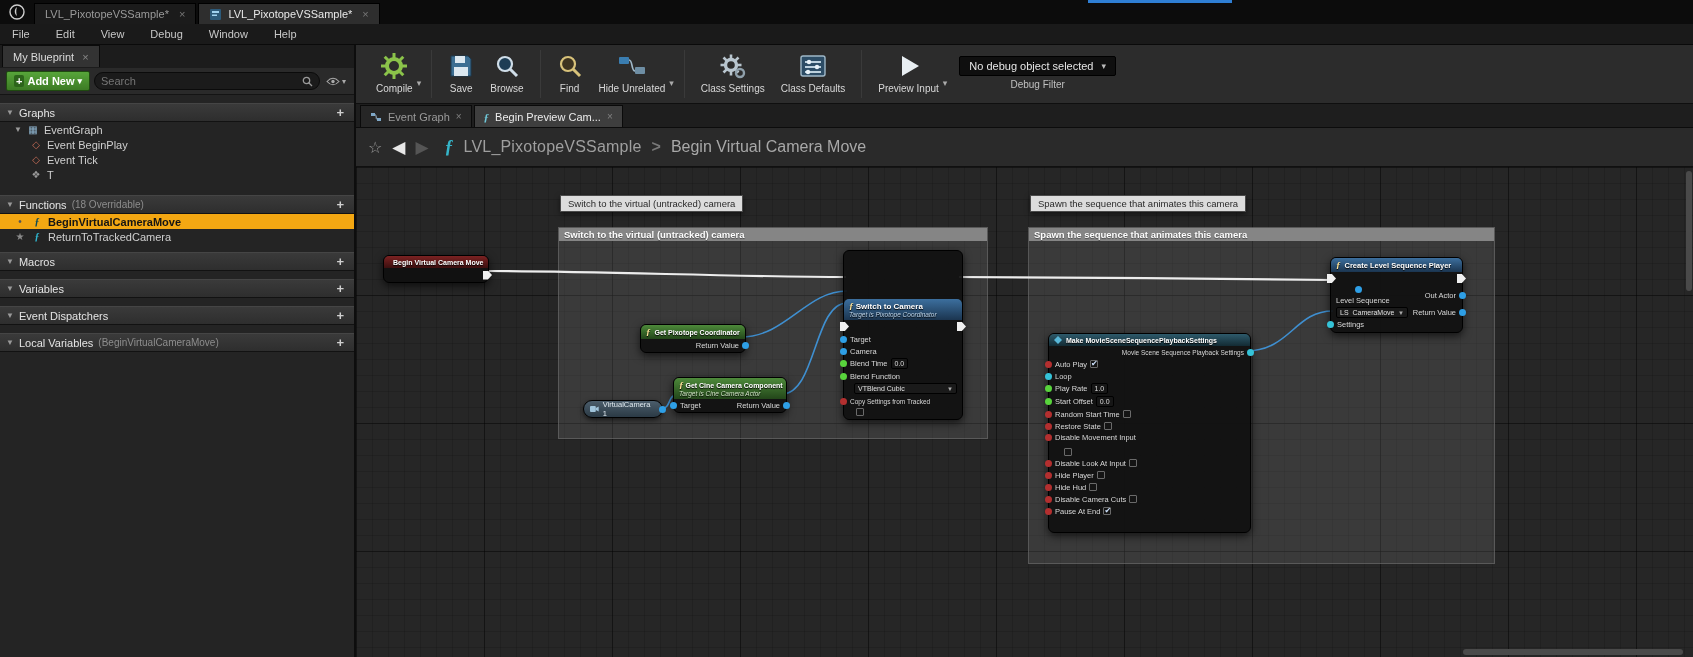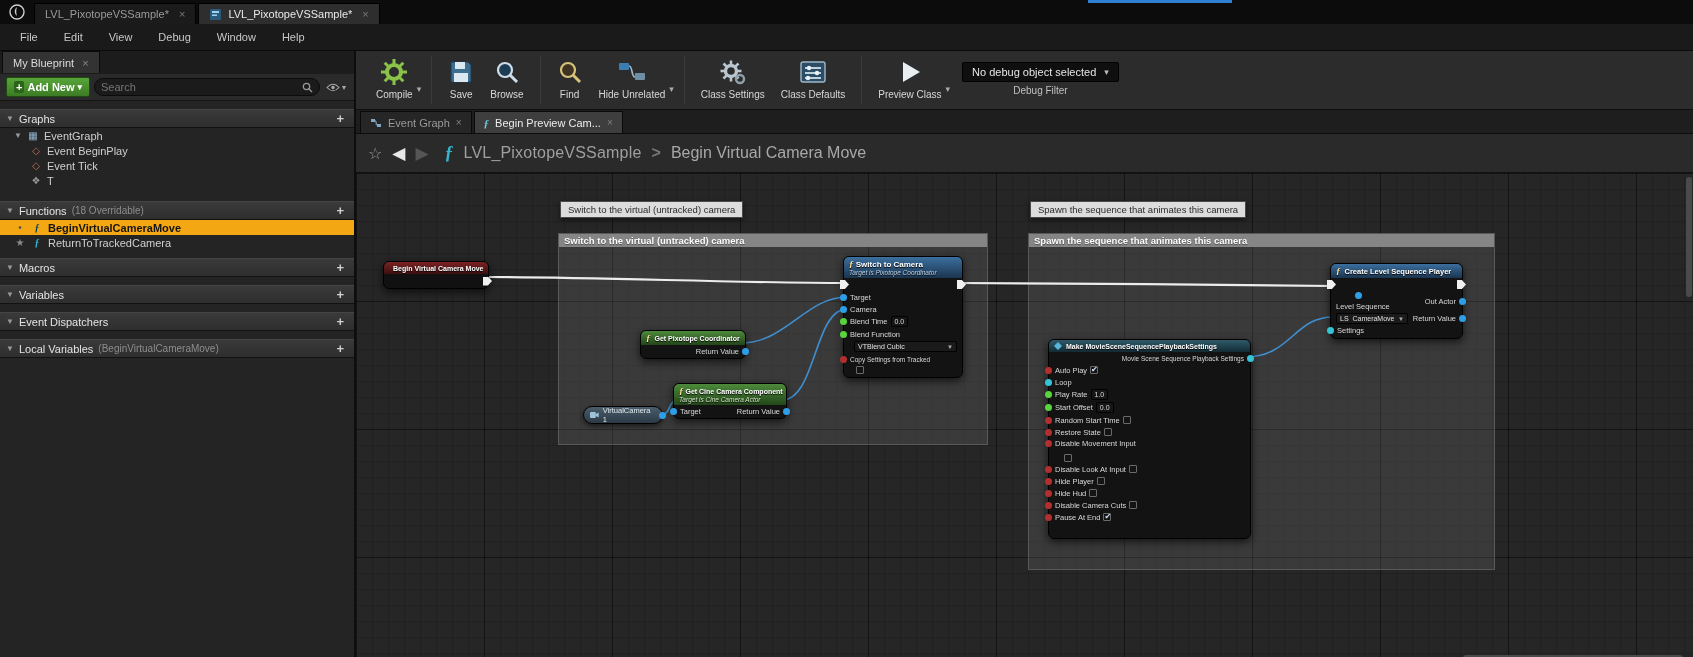--- a/index.html
+++ b/index.html
@@ -10,21 +10,21 @@
   .titlebar { height:24px; background:#0c0c0c; display:flex; align-items:flex-end; position:relative; }
   .app-logo { width:34px; height:24px; display:flex; align-items:center; justify-content:center; }
   .app-logo svg { display:block; }
   .wtab { height:21px; display:flex; align-items:center; gap:6px; padding:0 10px; font-size:11px; color:#9a9a9a; background:#1b1b1b; border:1px solid #000; border-bottom:none; margin-right:2px; }
   .wtab.active { background:#2e2e2e; color:#e8e8e8; }
   .wtab .bp-ico { width:13px; height:13px; }
   .wtab .closex { color:#777; font-size:11px; margin-left:4px; cursor:pointer; }
   .accent-strip { position:absolute; left:1088px; top:0; width:144px; height:3px; background:#2f7fd4; }
 
   
-  .menubar { height:27px; background:#1a1a1a; display:flex; align-items:center; padding-left:8px; gap:2px; border-bottom:1px solid #0a0a0a; }
+  .menubar { height:21px; background:#1a1a1a; display:flex; align-items:center; gap:2px; border-bottom:1px solid #0a0a0a; }
   .menubar .mitem { padding:2px 12px; color:#c8c8c8; font-size:11px; cursor:default; }
 
   
   .main { display:flex; height:612px; }
   .left-panel { width:356px; background:#242424; border-right:2px solid #0d0d0d; display:flex; flex-direction:column; }
   .right-area { flex:1; display:flex; flex-direction:column; min-width:0; }
 
   
   .panel-tabstrip { height:23px; background:#1c1c1c; display:flex; align-items:flex-start; }
   .panel-tab { height:22px; background:#333333; color:#dcdcdc; display:flex; align-items:center; gap:8px; padding:0 10px; font-size:11px; border:1px solid #0a0a0a; border-bottom:none; margin-left:2px; }
@@ -355,21 +355,21 @@
         </div>
         <span class="tlabel">Class Defaults</span>
       </div>
       <div class="tsep"></div>
       <div class="tbtn">
         <div class="ticon">
           <svg width="26" height="26" viewBox="0 0 26 26">
               <polygon points="6,3 23,13 6,23" fill="#e8eef2"></polygon>
             </svg>
         </div>
-        <span class="tlabel">Preview Class</span>
+        <span class="tlabel">Preview Input</span>
       </div>
       <span class="tcaret">▾</span>
       <div class="debug-block">
         <div class="debug-drop">
           <span>No debug object selected</span>
           <span class="caret">▾</span>
         </div>
         <span class="debug-label">Debug Filter</span>
       </div>
     </div>
@@ -428,21 +428,21 @@
               <rect x="0" y="0" width="8" height="8" fill="#d8b84a"></rect>
             </svg>
           <span style="font-size:7px;">Begin Virtual Camera Move</span>
         </div>
         <div class="row right" style="min-height:14px;">
           <span class="pin-exec pin-r"></span>
         </div>
       </div>
 
       <div class="node" style="left:487px; top:83px; width:120px;">
-        <div class="nhdr hdr-blue" style="display:block;">
+        <div class="nhdr hdr-blue" style="display:block;margin-top:48px;">
           <span class="fico">ƒ</span>
           <span>Switch to Camera</span>
           <span class="sub">Target is Pixotope Coordinator</span>
         </div>
         <div class="row split" style="min-height:13px;">
           <span class="pin-exec pin-l"></span>
           <span class="pin-exec pin-r"></span>
         </div>
         <div class="row">
             <span class="pin obj pin-l"></span>

